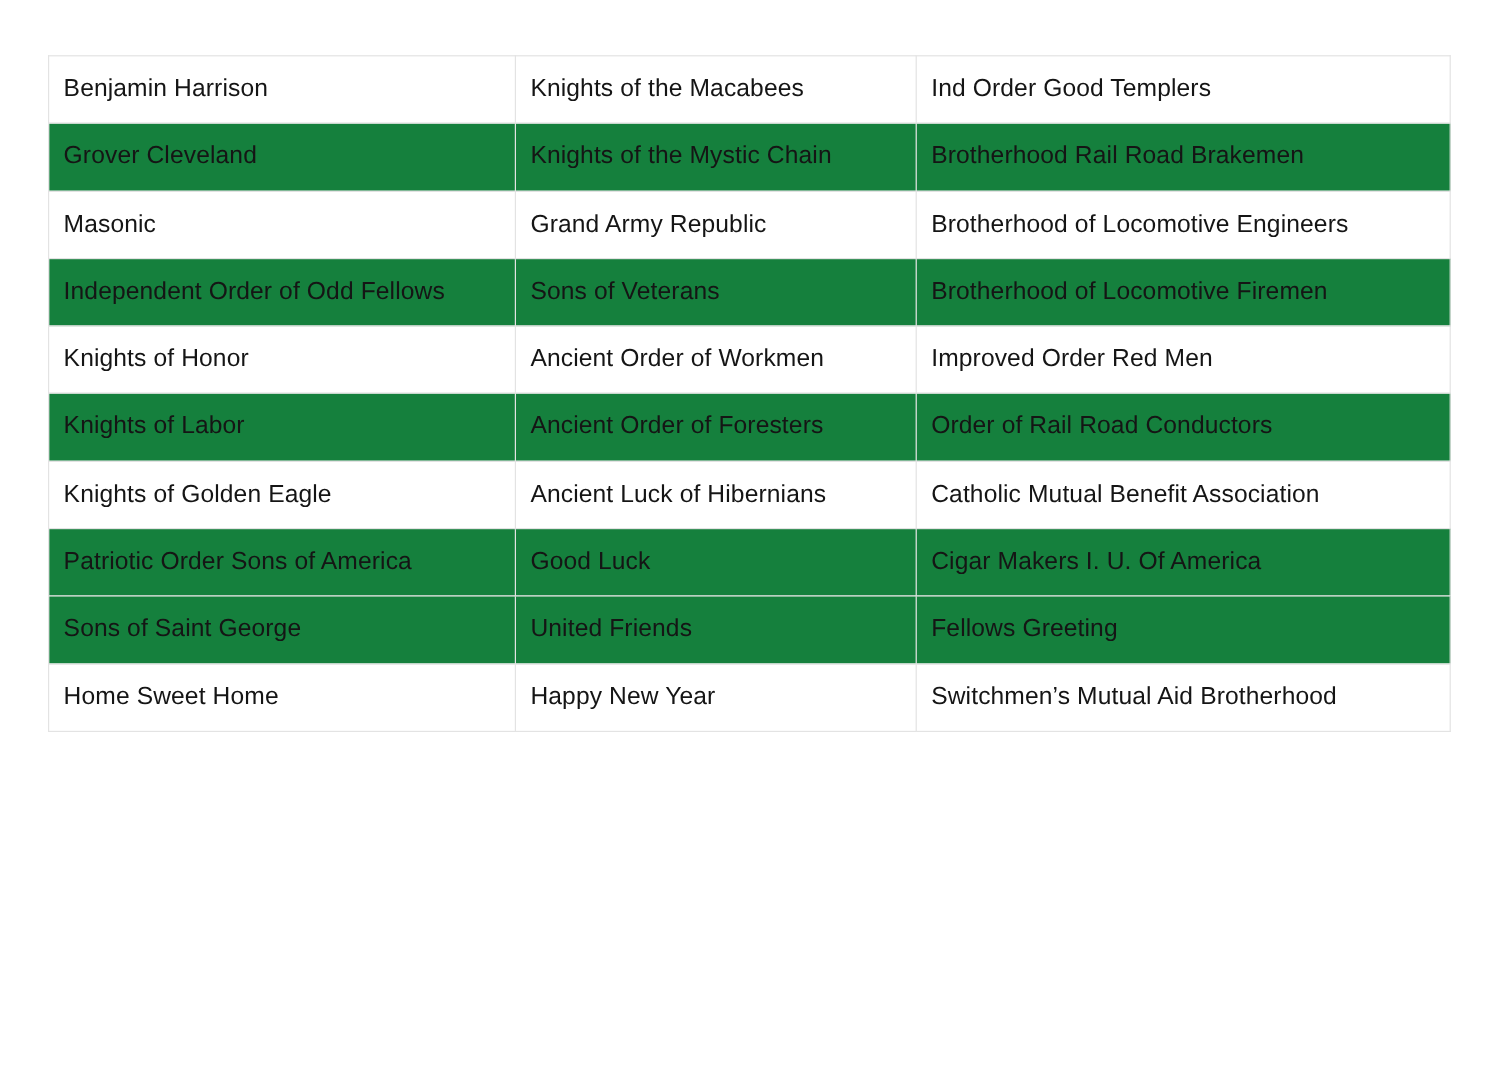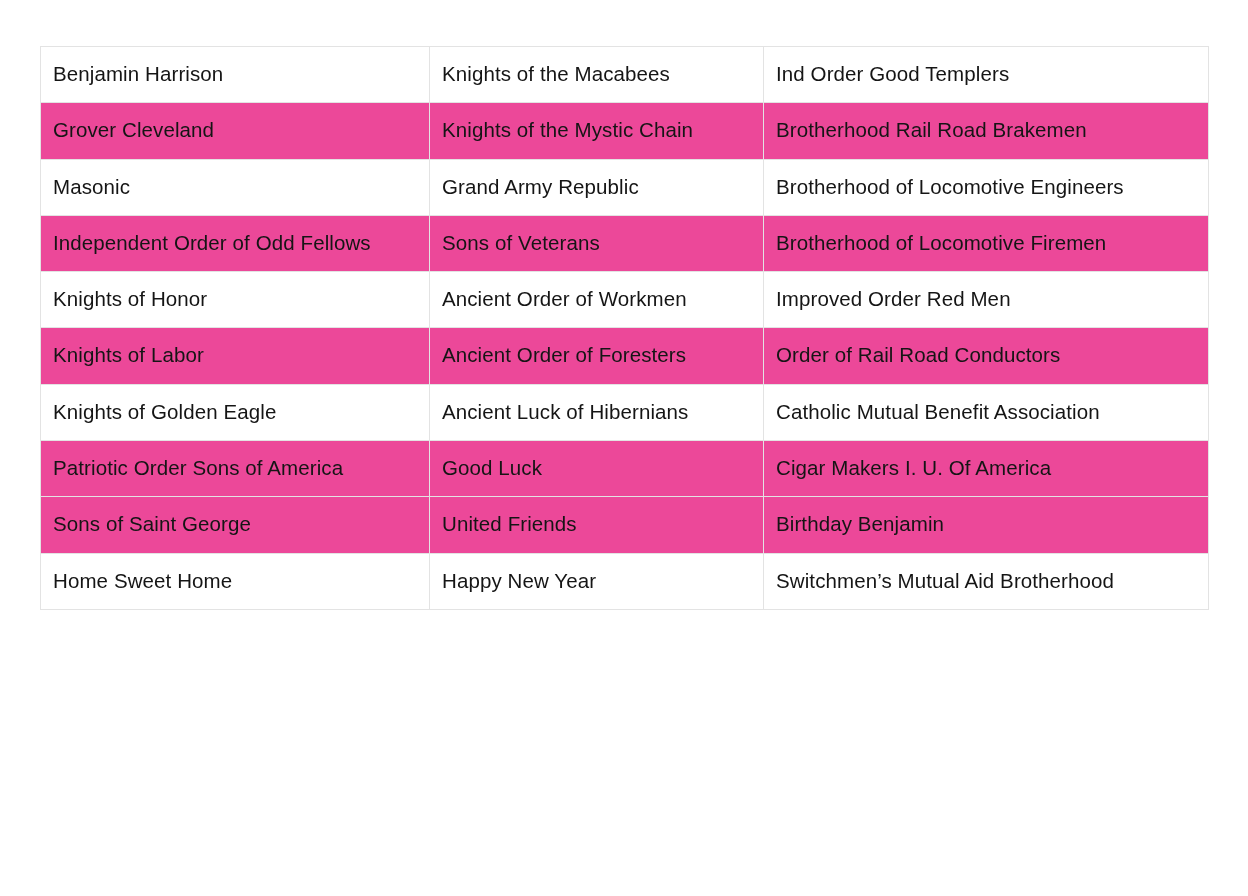--- a/index.html
+++ b/index.html
@@ -35,21 +35,21 @@
     border: 1px solid #e3e3e3;
     padding: 13px 14px 14px 12px;
     vertical-align: top;
     color: #151515;
     letter-spacing: 0.1px;
   }
   table.data-table tr.odd td {
     background: #ffffff;
   }
   table.data-table tr.even td {
-    background: #ec4899;
+    background: #15803d;
   }
 </style>
 </head>
 <body>
 
 <div class="page">
   <table class="data-table">
     <colgroup>
       <col class="c1">
       <col class="c2">
@@ -92,21 +92,21 @@
         <td>Catholic Mutual Benefit Association</td>
       </tr>
       <tr class="even">
         <td>Patriotic Order Sons of America</td>
         <td>Good Luck</td>
         <td>Cigar Makers I. U. Of America</td>
       </tr>
       <tr class="even">
         <td>Sons of Saint George</td>
         <td>United Friends</td>
-        <td>Birthday Benjamin</td>
+        <td>Fellows Greeting</td>
       </tr>
       <tr class="odd">
         <td>Home Sweet Home</td>
         <td>Happy New Year</td>
         <td>Switchmen’s Mutual Aid Brotherhood</td>
       </tr>
     </tbody>
   </table>
 </div>
 

